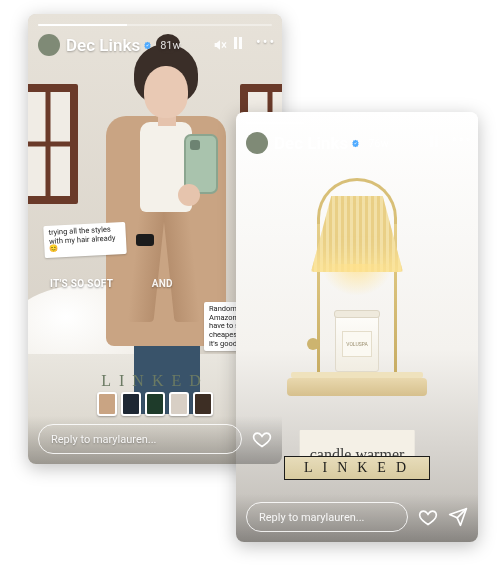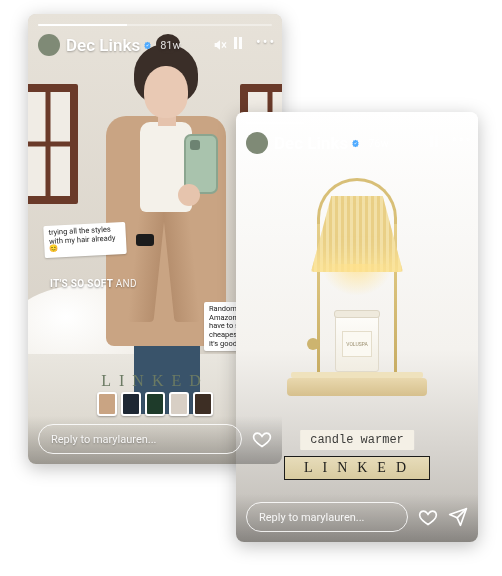--- a/index.html
+++ b/index.html
@@ -61,21 +61,21 @@
   .hand{position:absolute; left:100px; top:140px; width:22px; height:22px; background:#e6c4ad; border-radius:50%;}
   .phone{position:absolute; left:106px; top:90px; width:34px; height:60px; background:#a9c3ad; border-radius:7px; border:2px solid #8ba58f;}
   .phone-lens{position:absolute; left:4px; top:4px; width:10px; height:10px; background:#6d8372; border-radius:3px;}
   .watch{position:absolute; left:58px; top:190px; width:18px; height:12px; background:#1c1c1c; border-radius:3px;}
 
   
   .sticker{position:absolute; background:#fff; font-size:7.5px; padding:3px 5px; line-height:1.15; color:#222; border-radius:2px; box-shadow:0 1px 2px rgba(0,0,0,.2);}
   .sticker1{left:16px; top:210px; transform:rotate(-3deg); width:82px;}
   .sticker2{right:0; top:288px; width:78px; border-radius:2px 0 0 2px;}
   .soft-text{position:absolute; left:22px; top:264px; color:#fff; font-weight:700; font-size:10px; letter-spacing:.3px; text-shadow:0 1px 2px rgba(0,0,0,.4);}
-  .soft-text .light{font-weight:400; opacity:.9;}
+  .soft-text .light{font-weight:700; opacity:.9;margin-left:36px;}
 
   .linked1{position:absolute; left:50%; transform:translateX(-50%); bottom:74px;
     font-family:"Times New Roman",serif; letter-spacing:8px; font-size:16px; color:#6b7a63;}
   .swatches{position:absolute; left:50%; transform:translateX(-50%); bottom:48px; display:flex; gap:4px;}
   .swatch{width:20px; height:24px; border:2px solid #fff; border-radius:3px; box-shadow:0 1px 2px rgba(0,0,0,.3);}
   .swatch.a{background:#c9a483;} .swatch.b{background:#1d2733;}
   .swatch.c{background:#1e3b2a;} .swatch.d{background:#d8cfc5;}
   .swatch.e{background:#3d2e24;}
 
   
@@ -103,22 +103,22 @@
     box-shadow:inset 0 -14px 20px rgba(255,230,150,.7), 0 8px 24px rgba(240,210,120,.45);
   }
   .glow{position:absolute; top:98px; left:44px; width:72px; height:32px;
     background:radial-gradient(ellipse at 50% 0%, rgba(255,225,140,.8), rgba(255,225,140,0) 70%);}
   .candle{position:absolute; bottom:24px; left:58px; width:44px; height:58px;
     background:linear-gradient(180deg,#fefdfa,#f1ede2); border:1px solid #e0dacb; border-radius:3px;}
   .candle-lid{position:absolute; top:-5px; left:-2px; right:-2px; height:8px; background:#efeadd; border:1px solid #dcd5c4; border-radius:3px;}
   .candle-label{position:absolute; top:16px; left:6px; right:6px; height:26px; background:#fbf9f2; border:1px solid #e4ddca; font-size:5px; display:flex; align-items:center; justify-content:center; color:#9c9070;}
 
   .tag-cw{position:absolute; left:50%; transform:translateX(-50%); top:318px;
-    background:#f4f0e6; padding:3px 10px; font-size:12px; color:#3c3c3a;
-    font-family:Liberation Mono, monospace; border-radius:1px;}
+    background:#f4f0e6; padding:16px 10px; font-size:16px; color:#3c3c3a;
+    font-family:Liberation Serif, serif; border-radius:1px;}
   .linked2{position:absolute; left:50%; transform:translateX(-50%); top:344px;
     background:linear-gradient(180deg,#e7dcba,#d8cba0);
     border:1px solid #1c1c1a; width:146px; height:24px;
     display:flex; align-items:center; justify-content:center;
     font-family:"Times New Roman",serif; letter-spacing:10px; font-size:14px; color:#1c1c1a;
     text-indent:6px;}
 
   
   .chrome-top{position:absolute; top:0; left:0; right:0; padding:10px 10px 0; z-index:5;}
   .progress{height:2px; background:rgba(255,255,255,.35); border-radius:2px; overflow:hidden; margin-bottom:8px;}

